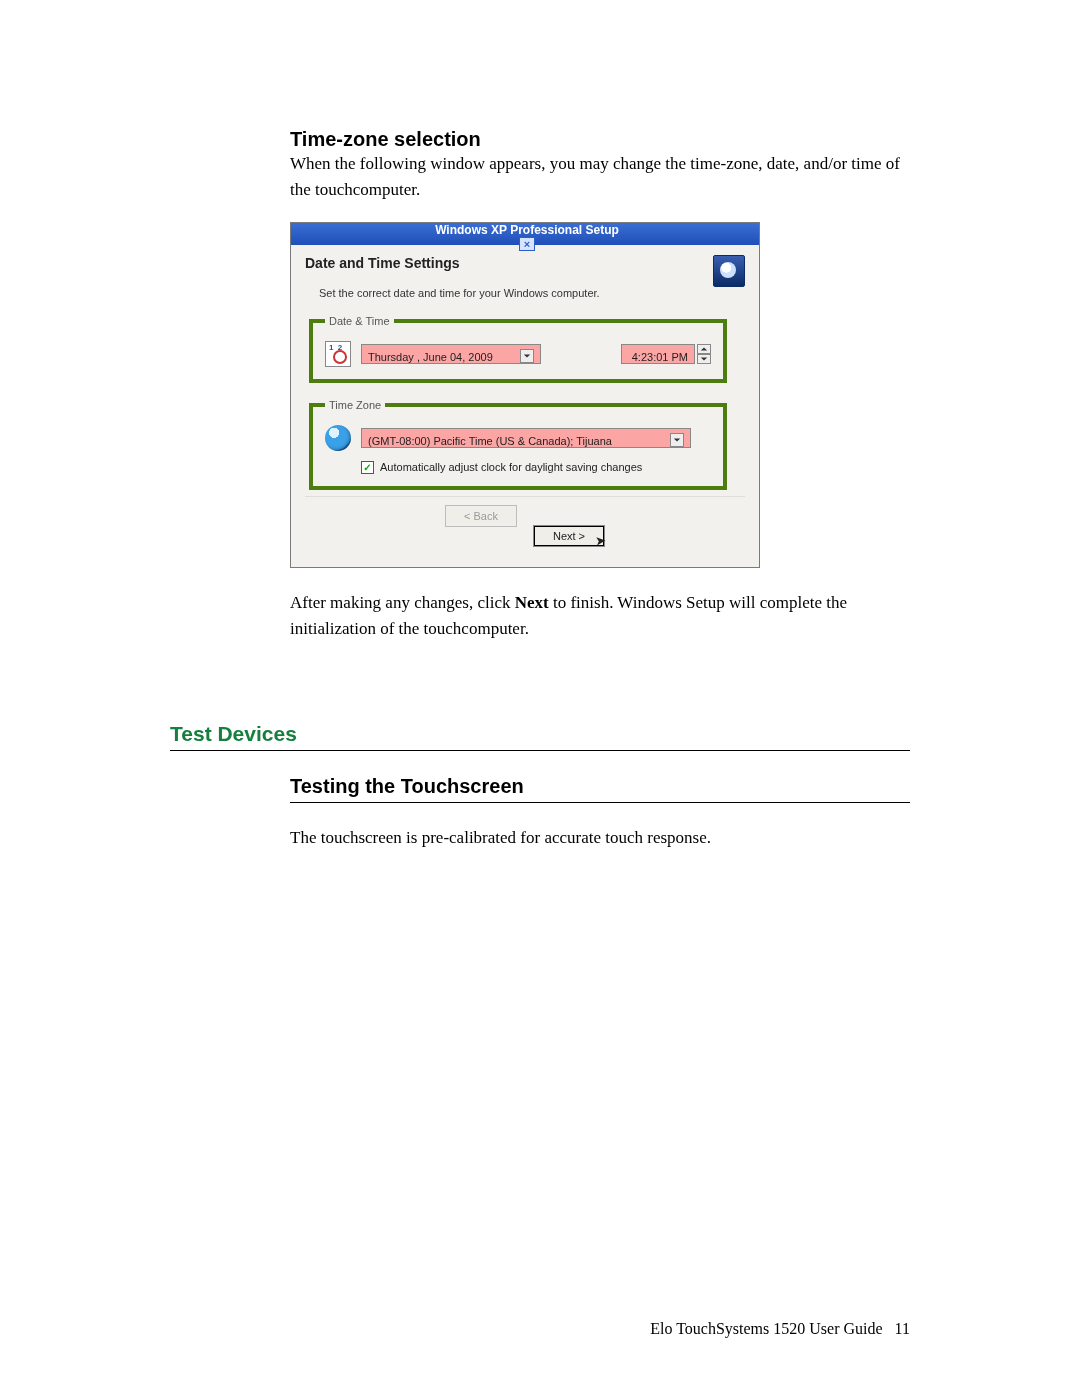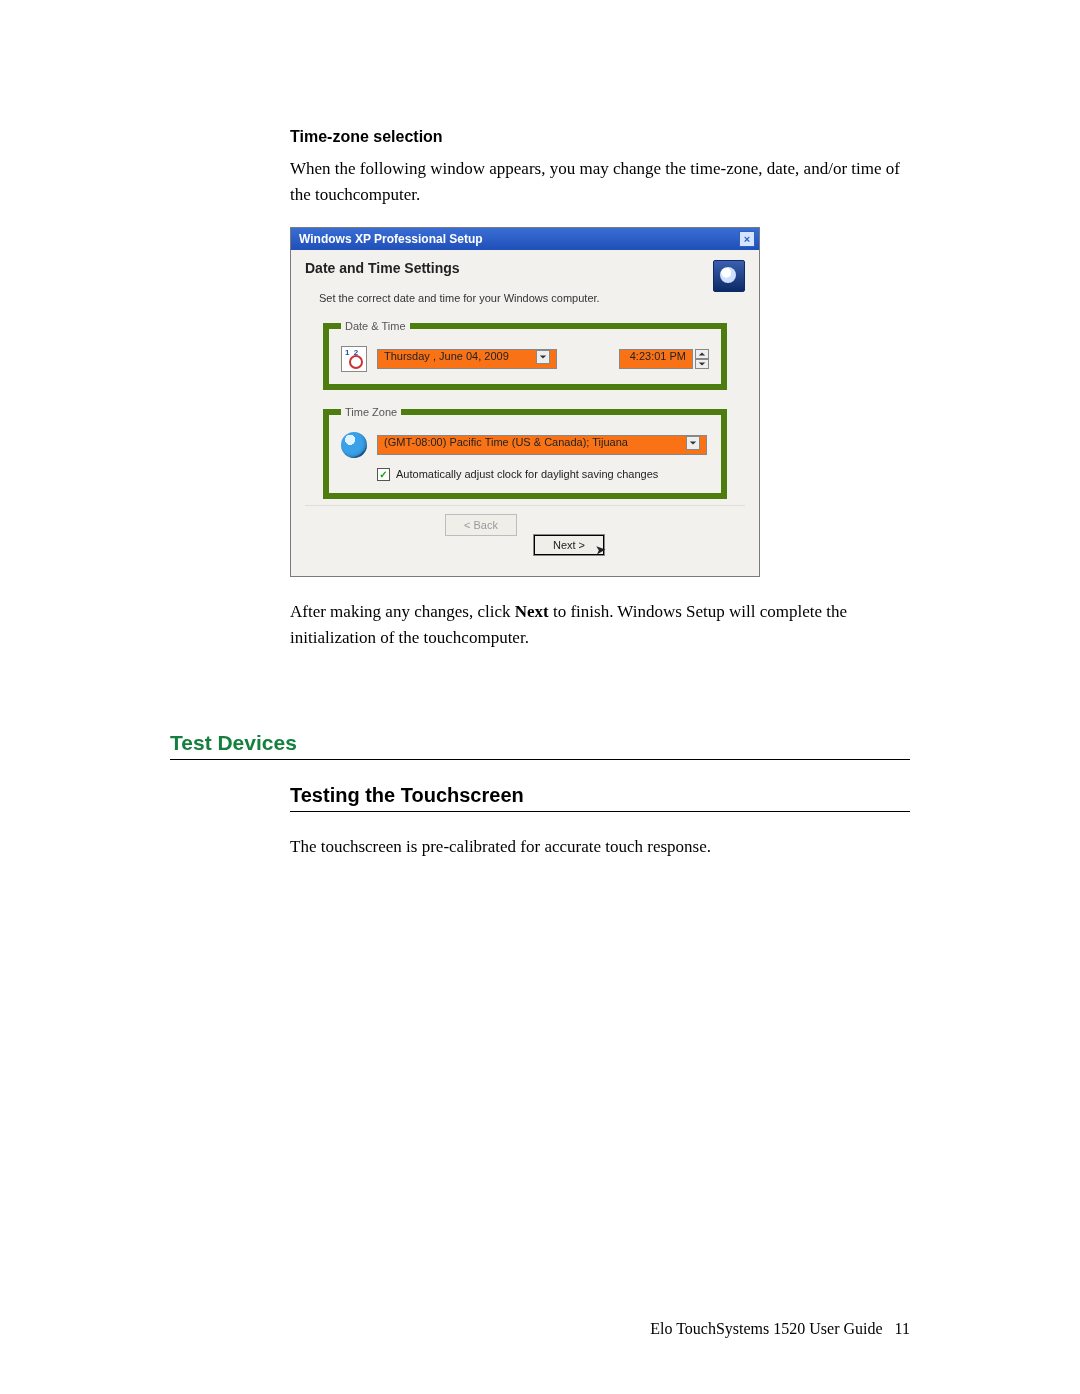--- a/index.html
+++ b/index.html
@@ -1,54 +1,54 @@
 <!DOCTYPE html>
 <html><head>
 <meta charset="utf-8">
 <style>
   * { box-sizing: border-box; margin: 0; padding: 0; }
   html, body { width: 1080px; height: 1394px; background: #fff; font-family: "Times New Roman", serif; color: #000; }
   .page { position: relative; width: 1080px; height: 1394px; }
   .content { position: absolute; left: 170px; top: 128px; width: 740px; }
   .indent { margin-left: 120px; }
-  .h3 { font-family: Arial, Helvetica, sans-serif; font-weight: bold; font-size: 16px; margin-bottom: 10px; }
+  .h3 { font-family: Arial, Helvetica, sans-serif; font-weight: bold; font-size: 20px; }
   .p  { font-size: 17px; line-height: 1.55; margin-bottom: 6px; }
   .h2 { font-family: Arial, Helvetica, sans-serif; font-weight: bold; font-size: 21px; color: #15803d;
         border-bottom: 1.5px solid #000; padding-bottom: 4px; margin-top: 80px; margin-bottom: 24px; }
   .h3-underlined { font-family: Arial, Helvetica, sans-serif; font-weight: bold; font-size: 20px;
         border-bottom: 1.5px solid #000; padding-bottom: 4px; margin-bottom: 22px; }
   .footer { position: absolute; right: 170px; bottom: 56px; font-size: 16px; }
 
   
   .dialog { width: 470px; margin: 18px 0 22px 120px; border: 1px solid #7a7a7a;
             font-family: Tahoma, Arial, sans-serif; font-size: 11px; color: #222; background: #f2f1ee; }
   .titlebar { display: flex; align-items: center; justify-content: space-between; height: 22px;
               padding: 0 4px 0 8px; color: #fff; font-weight: bold; font-size: 12px;
-              background: linear-gradient(#3a6ed5, #1f4fb8); }
+              background: linear-gradient(#3a6ed5, #1f4fb8); flex-direction: column; }
   .closebtn { width: 16px; height: 16px; background: #d6e4ff; border: 1px solid #2a60c8;
               display: flex; align-items: center; justify-content: center; font-size: 11px; color: #2a60c8; }
   .dlg-body { background: #f2f1ee; padding: 10px 14px 8px 14px; }
   .dlg-head { display: flex; justify-content: space-between; align-items: flex-start; }
   .dlg-head-text .t1 { font-weight: bold; font-size: 14px; }
   .dlg-head-text .t2 { font-size: 11px; margin-left: 14px; margin-top: 16px; color: #333; }
   .winxp-icon { width: 32px; height: 32px; background: linear-gradient(#3a5fb0,#0b2a66);
                 border: 1px solid #0b2a66; border-radius: 2px; position: relative; }
   .winxp-icon::after { content:""; position:absolute; left:6px; top:6px; width:16px; height:16px;
                        background: radial-gradient(circle at 40% 35%, #fff 0 35%, #cfe0ff 36% 100%); border-radius:50%; }
-  fieldset { border: 6px solid #4d7c0f; margin: 16px 18px 6px 18px; padding: 14px 12px 12px 12px; }
+  fieldset { border: 4px solid #4d7c0f; margin: 16px 18px 6px 4px; padding: 14px 12px 12px 12px; }
   legend { font-size: 11px; color: #555; padding: 0 4px; }
   .row { display: flex; align-items: center; gap: 10px; }
   .cal-icon { width: 26px; height: 26px; border: 1px solid #888; background:#fff; position:relative; }
   .cal-icon::before { content:"1 2"; position:absolute; top:1px; left:3px; font-size:8px; color:#1f4fb8; font-weight:bold; letter-spacing:1px; }
   .cal-icon::after { content:""; position:absolute; bottom:2px; left:7px; width:10px; height:10px; border:2px solid #c33; border-radius:50%; }
   .globe-icon { width:26px; height:26px; border-radius:50%;
                 background: radial-gradient(circle at 35% 30%, #dff2ff 0 20%, #3aa0e8 21% 70%, #1e6bb8 71% 100%);
                 box-shadow: inset -2px -2px 3px rgba(0,0,0,.25); }
-  .date-box, .time-box, .tz-sel { display:inline-flex; align-items:flex-start; height:20px; border:1px solid #888;
-                background:#f97316; font-size:11px; padding:0 6px; }
+  .date-box, .time-box, .tz-sel { display:inline-flex; align-items:flex-end; height:20px; border:1px solid #888;
+                background:#fca5a5; font-size:11px; padding:0 6px; }
   .date-box { width: 180px; justify-content: space-between; }
   .chev { width:14px; height:14px; border:1px solid #888; background:#eee; display:inline-flex;
           align-items:center; justify-content:center; }
   .chev svg { width:8px; height:8px; fill:#333; }
   .time-wrap { display:flex; align-items:center; gap:2px; margin-left:auto; }
   .time-box { width: 74px; justify-content:flex-end; }
   .spin { display:flex; flex-direction:column; }
   .spin .chev { width:14px; height:10px; }
   .tz-sel { width: 330px; justify-content: space-between; margin-left: 0; }
   .chk-row { margin: 10px 0 0 36px; display:flex; align-items:center; gap:6px; font-size:11px; }

